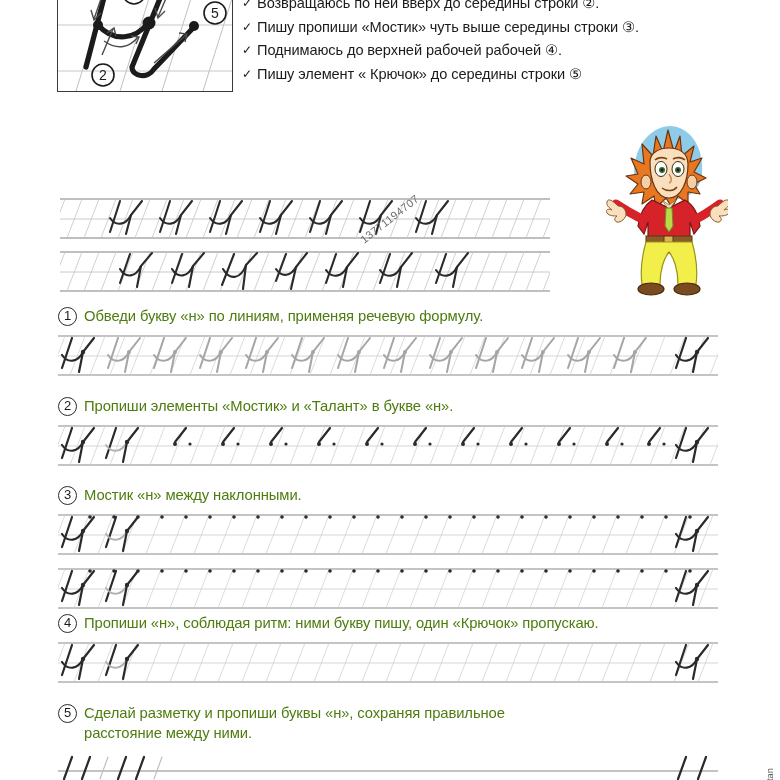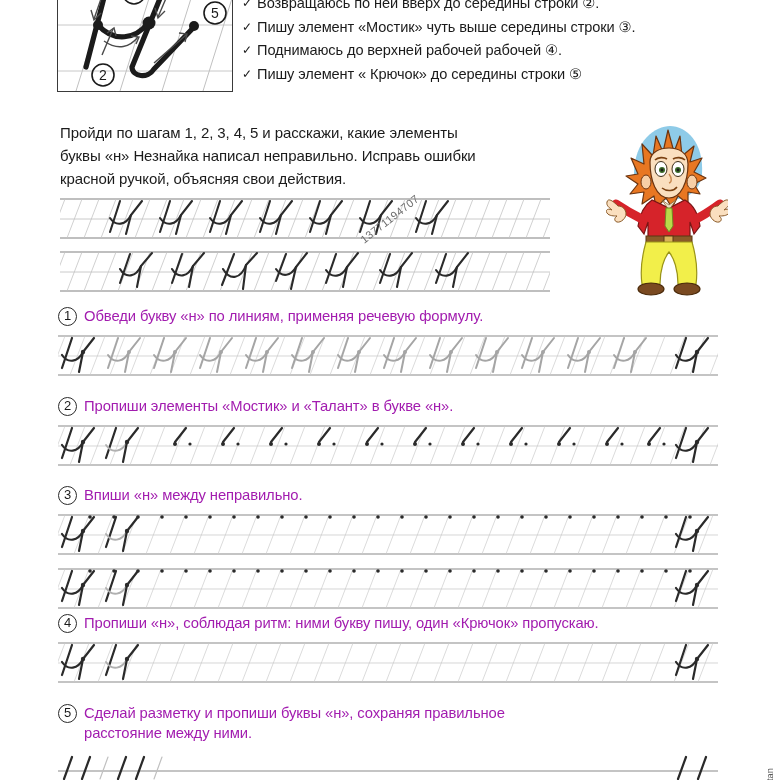--- a/index.html
+++ b/index.html
@@ -101,21 +101,21 @@
     border-radius: 50%;
     font-size: 13px;
     line-height: 16.5px;
     text-align: center;
     color: #1b1b1b;
   }
   .task-label {
     flex: 1 1 auto;
     font-size: 14.8px;
     line-height: 20px;
-    color: #a21caf;
+    color: #4d7c0f;
     letter-spacing: -0.1px;
     white-space: pre-line;
   }
   .rows-wrap { margin-top: 6px; }
   .ruled-row { display: block; }
   .ruled-row + .ruled-row { margin-top: 3px; }
 
   
   #watermark {
     position: absolute;
@@ -205,38 +205,33 @@
       </svg>
     </div>
 
     <div id="bullet-list">
       <div class="bullet-row">
         <span class="bullet-check">✓</span>
         <span class="bullet-text">Возвращаюсь по ней  вверх до середины строки ②.</span>
       </div>
       <div class="bullet-row">
         <span class="bullet-check">✓</span>
-        <span class="bullet-text">Пишу элемент «Мостик» чуть выше середины строки ③.</span>
+        <span class="bullet-text">Пишу пропиши «Мостик» чуть выше середины строки ③.</span>
       </div>
       <div class="bullet-row">
         <span class="bullet-check">✓</span>
         <span class="bullet-text">Поднимаюсь до верхней рабочей рабочей ④.</span>
       </div>
       <div class="bullet-row">
         <span class="bullet-check">✓</span>
         <span class="bullet-text">Пишу элемент « Крючок» до середины  строки ⑤</span>
       </div>
     </div>
   </div>
 
-  <div id="intro-block">
-    <div id="intro-text">Пройди по шагам 1, 2, 3, 4, 5  и расскажи, какие элементы
-буквы «н» Незнайка написал неправильно. Исправь ошибки
-красной ручкой, объясняя свои действия.</div>
-  </div>
 
   <div id="character">
     <svg width="122" height="178" viewBox="0 0 122 178">
 
       <path d="M28,52 C28,18 50,4 64,4 C80,4 98,20 96,52 C94,70 80,78 62,78 C44,78 29,70 28,52 Z" fill="#8ecbe8"></path>
 
       <g fill="#e87722" stroke="#6b3410" stroke-width="1.2" stroke-linejoin="round">
         <path d="M62,8 L57,30 L50,14 L47,34 L36,22 L38,42 L25,36 L32,52
                  L20,54 L32,62 L24,72 L38,70 L36,82 L48,74 L50,86 L60,76
                  L66,86 L72,74 L82,82 L82,70 L94,72 L88,62 L100,56 L88,50
@@ -715,21 +710,21 @@
         </svg>
       </div>
     </div>
   </div>
 
   <div class="task" style="top:485px;">
     <div class="task-head">
       <div class="task-num">
         <span>3</span>
       </div>
-      <div class="task-label">Впиши «н» между неправильно.</div>
+      <div class="task-label">Мостик «н» между наклонными.</div>
     </div>
     <div class="rows-wrap">
       <div class="ruled-row">
         <svg width="660" height="47" viewBox="0 0 660 47">
           <line x1="0" y1="4" x2="660" y2="4" stroke="#8a8a8a" stroke-width="1.1"></line>
           <line x1="0" y1="43" x2="660" y2="43" stroke="#8a8a8a" stroke-width="1.1"></line>
           <line x1="0" y1="24" x2="660" y2="24" stroke="#c4c4c4" stroke-width="0.7"></line>
           <g stroke="#cccccc" stroke-width="0.7">
             <line x1="-8" y1="43" x2="7" y2="4"></line>
               <line x1="16" y1="43" x2="31" y2="4"></line>

